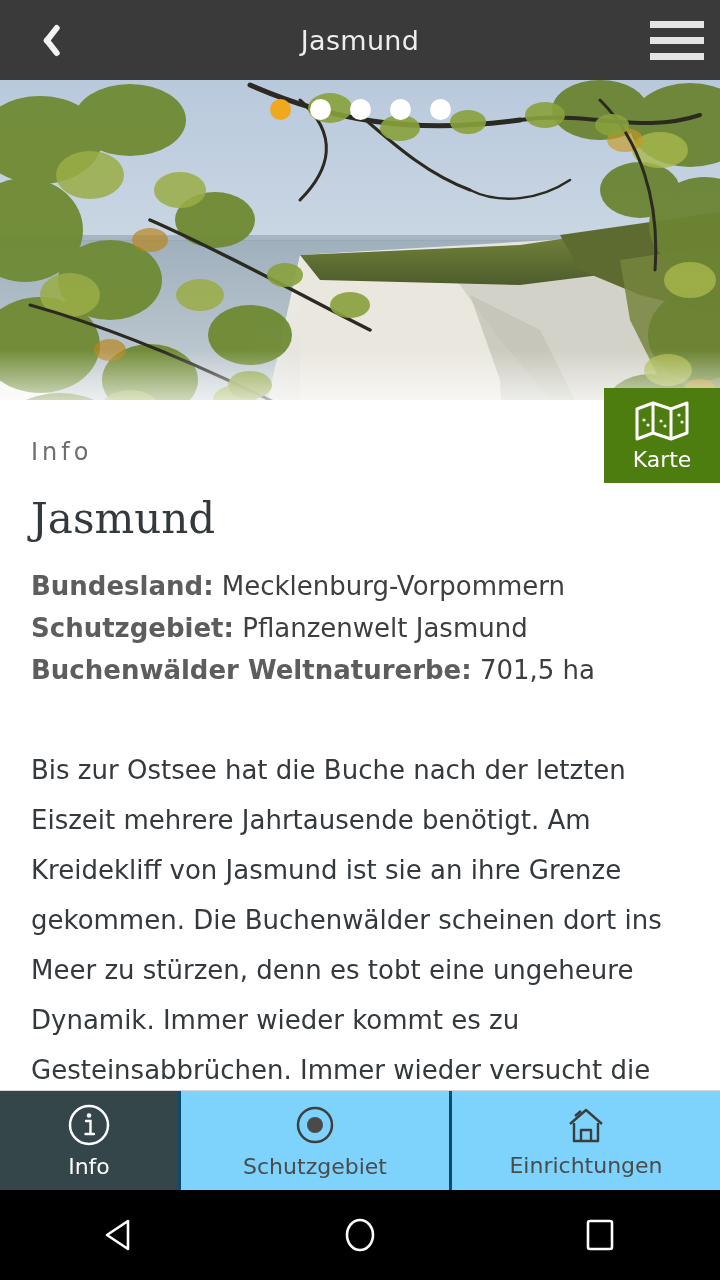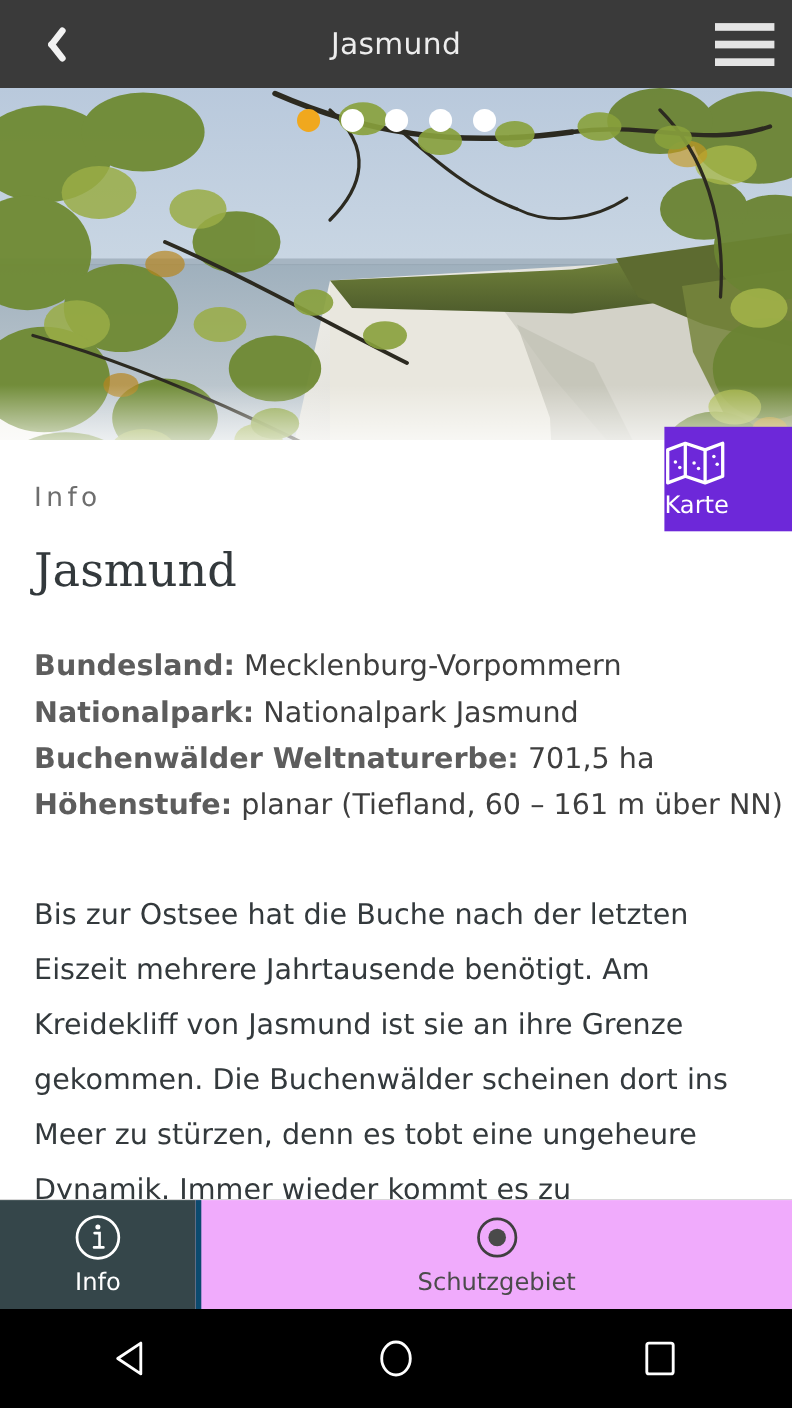--- a/index.html
+++ b/index.html
@@ -45,53 +45,53 @@
   .dots {
     position:absolute; top:19px; left:0; width:720px;
     display:flex; justify-content:center; gap:19px; z-index:12;
   }
   .dot { width:21px; height:21px; border-radius:50%; background:#ffffff; }
   .dot.active { background:#f0a81e; }
 
   
   .karte-btn {
     position:absolute; top:388px; left:604px; width:116px; height:95px;
-    background:#6d28d9; z-index:30;
-    display:flex; flex-direction:column; align-items:flex-start; justify-content:center; gap:5px;
+    background:#4d7c0f; z-index:30;
+    display:flex; flex-direction:column; align-items:center; justify-content:center; gap:5px;
   }
   .karte-btn .lbl { color:#ffffff; font-size:22px; }
 
   
   .content {
     position:absolute; top:400px; left:0; width:720px; height:690px;
     background:#fff; z-index:20; overflow:hidden;
   }
   .section-label {
     margin:38px 0 0 31px; color:#6e6e6e; font-size:24px; letter-spacing:4px;
   }
   .page-title {
     margin:28px 0 0 31px; color:#33393c;
     font-family:"DejaVu Serif", serif; font-size:42px; font-weight:400;
   }
-  .facts { margin:42px 0 0 31px; }
+  .facts { margin:22px 0 0 31px; }
   .fact { font-size:26px; line-height:42px; color:#3e3e3e; }
   .fact b { color:#5d5d5d; font-weight:700; }
   .body-copy {
     margin:54px 31px 0 31px; font-size:26px; line-height:50px; color:#33393c;
   }
 
   
   .tabbar {
     position:absolute; left:0; top:1090px; width:720px; height:100px;
     background:#fff; display:flex; z-index:50; border-top:1px solid #d8d8d8;
   }
   .tab {
     flex:1 1 0; display:flex; flex-direction:column;
     align-items:center; justify-content:center; gap:6px;
-    border-left:5px solid #0c4a6e; background:#f0abfc;
+    border-left:3px solid #0c4a6e; background:#7dd3fc;
   }
   .tab:first-child { border-left:none; }
   .tab .tlbl { font-size:22px; color:#4b4b4b; }
   .tab.active { background:#35464a; border-left:none; flex:0 0 178px; }
   .tab.active .tlbl { color:#ffffff; }
 
   
   .navbar {
     position:absolute; left:0; top:1190px; width:720px; height:90px;
     background:#000; display:flex; align-items:center; justify-content:space-around;
@@ -230,30 +230,26 @@
 
   <div class="content">
     <div class="section-label">Info</div>
     <h1 class="page-title">Jasmund</h1>
     <div class="facts">
       <div class="fact">
         <b>Bundesland:</b>
         <span>Mecklenburg-Vorpommern</span>
       </div>
       <div class="fact">
-        <b>Nationalpark:</b>
-        <span>Nationalpark Jasmund</span>
+        <b>Schutzgebiet:</b>
+        <span>Pflanzenwelt Jasmund</span>
       </div>
       <div class="fact">
         <b>Buchenwälder Weltnaturerbe:</b>
         <span>701,5 ha</span>
-      </div>
-      <div class="fact">
-        <b>Höhenstufe:</b>
-        <span>planar (Tiefland, 60 – 161 m über NN)</span>
       </div>
     </div>
     <p class="body-copy">Bis zur Ostsee hat die Buche nach der letzten Eiszeit mehrere Jahrtausende benötigt. Am Kreidekliff von Jasmund ist sie an ihre Grenze gekommen. Die Buchenwälder scheinen dort ins Meer zu stürzen, denn es tobt eine ungeheure Dynamik. Immer wieder kommt es zu Gesteinsabbrüchen. Immer wieder versucht die Pflanzenwelt Fuß zu fassen. An den Steilhängen der</p>
   </div>
 
   <div class="karte-btn">
     <svg width="56" height="42" viewBox="0 0 56 42">
       <g fill="none" stroke="#ffffff" stroke-width="3" stroke-linejoin="round">
         <path d="M3 9 L19 3 L37 9 L53 3 L53 33 L37 39 L19 33 L3 39 Z"></path>
         <path d="M19 3 L19 33"></path>
@@ -283,20 +279,31 @@
 
     <div class="tab">
       <svg width="46" height="46" viewBox="0 0 46 46">
         <circle cx="23" cy="23" r="17" fill="none" stroke="#3f3f3f" stroke-width="2.5"></circle>
         <circle cx="23" cy="23" r="8" fill="#4a4a4a"></circle>
       </svg>
       <span class="tlbl">Schutzgebiet</span>
     </div>
 
 
+    <div class="tab">
+      <svg width="50" height="44" viewBox="0 0 50 44">
+        <g fill="none" stroke="#3d3d3d" stroke-width="2.4" stroke-linejoin="round">
+          <path d="M9 21 L25 7 L41 21"></path>
+          <path d="M13 20 L13 38 L37 38 L37 20"></path>
+          <path d="M20 38 L20 27 L30 27 L30 38"></path>
+          <path d="M14 13 L20 8"></path>
+        </g>
+      </svg>
+      <span class="tlbl">Einrichtungen</span>
+    </div>
   </div>
 
   <div class="navbar">
     <div class="navbtn">
       <svg width="44" height="44" viewBox="0 0 44 44">
         <path d="M30 8 L30 36 L9 22 Z" fill="none" stroke="#ffffff" stroke-width="2.6" stroke-linejoin="round"></path>
       </svg>
     </div>
     <div class="navbtn">
       <svg width="44" height="44" viewBox="0 0 44 44">

